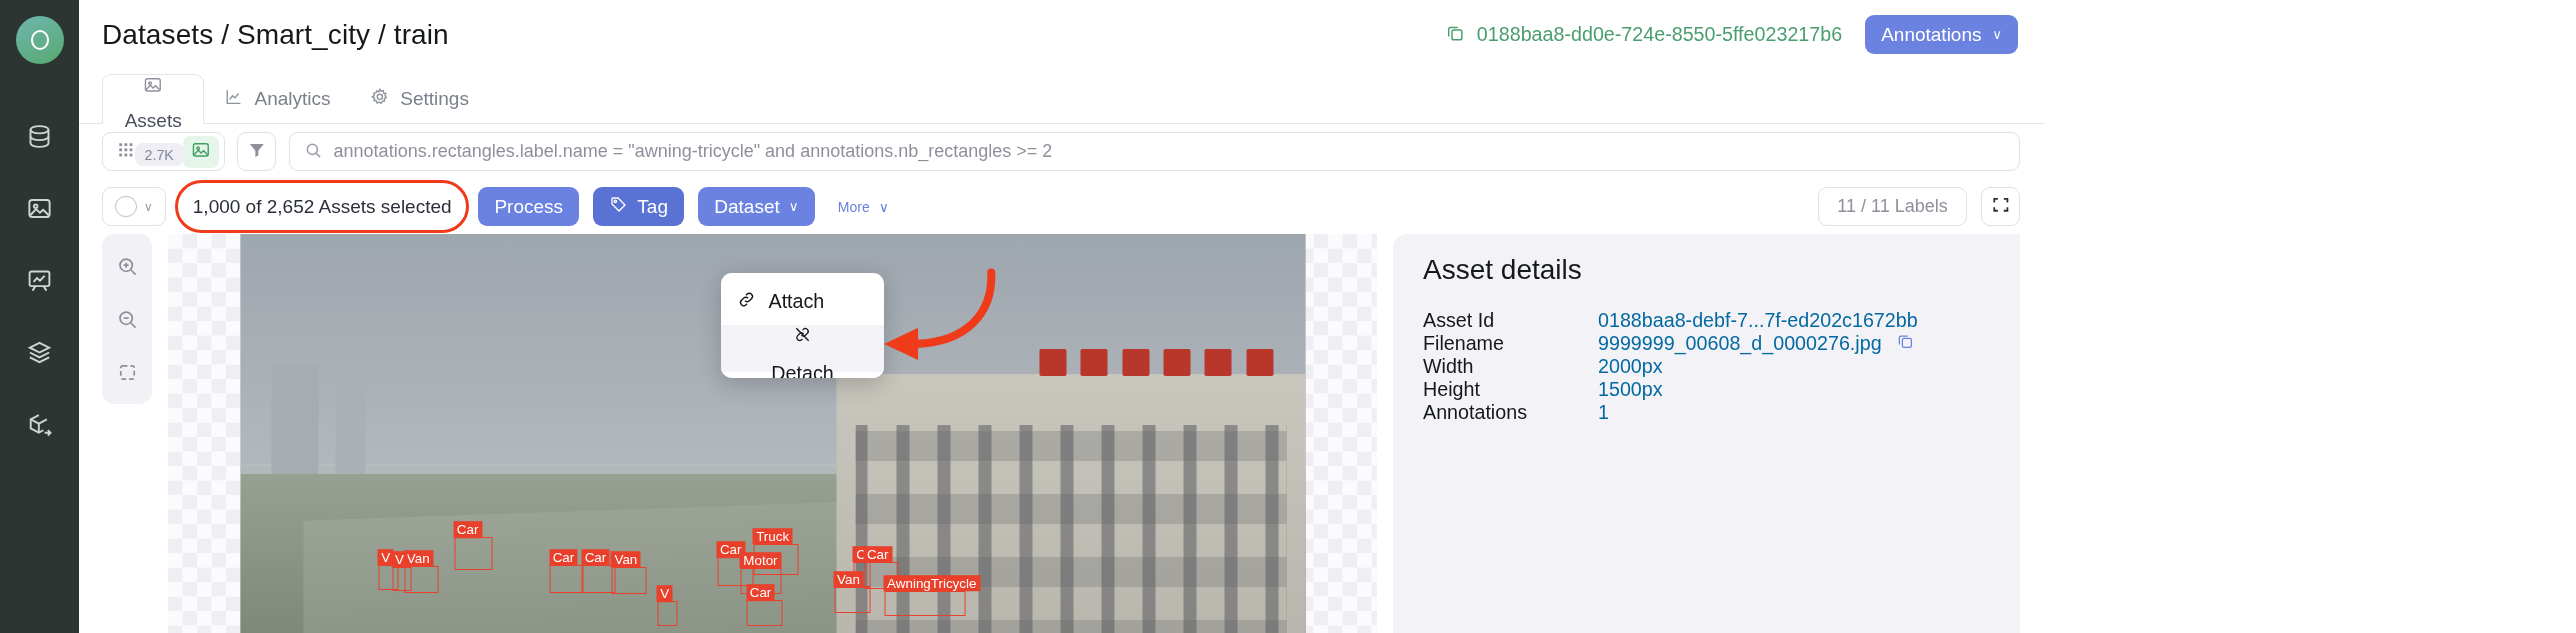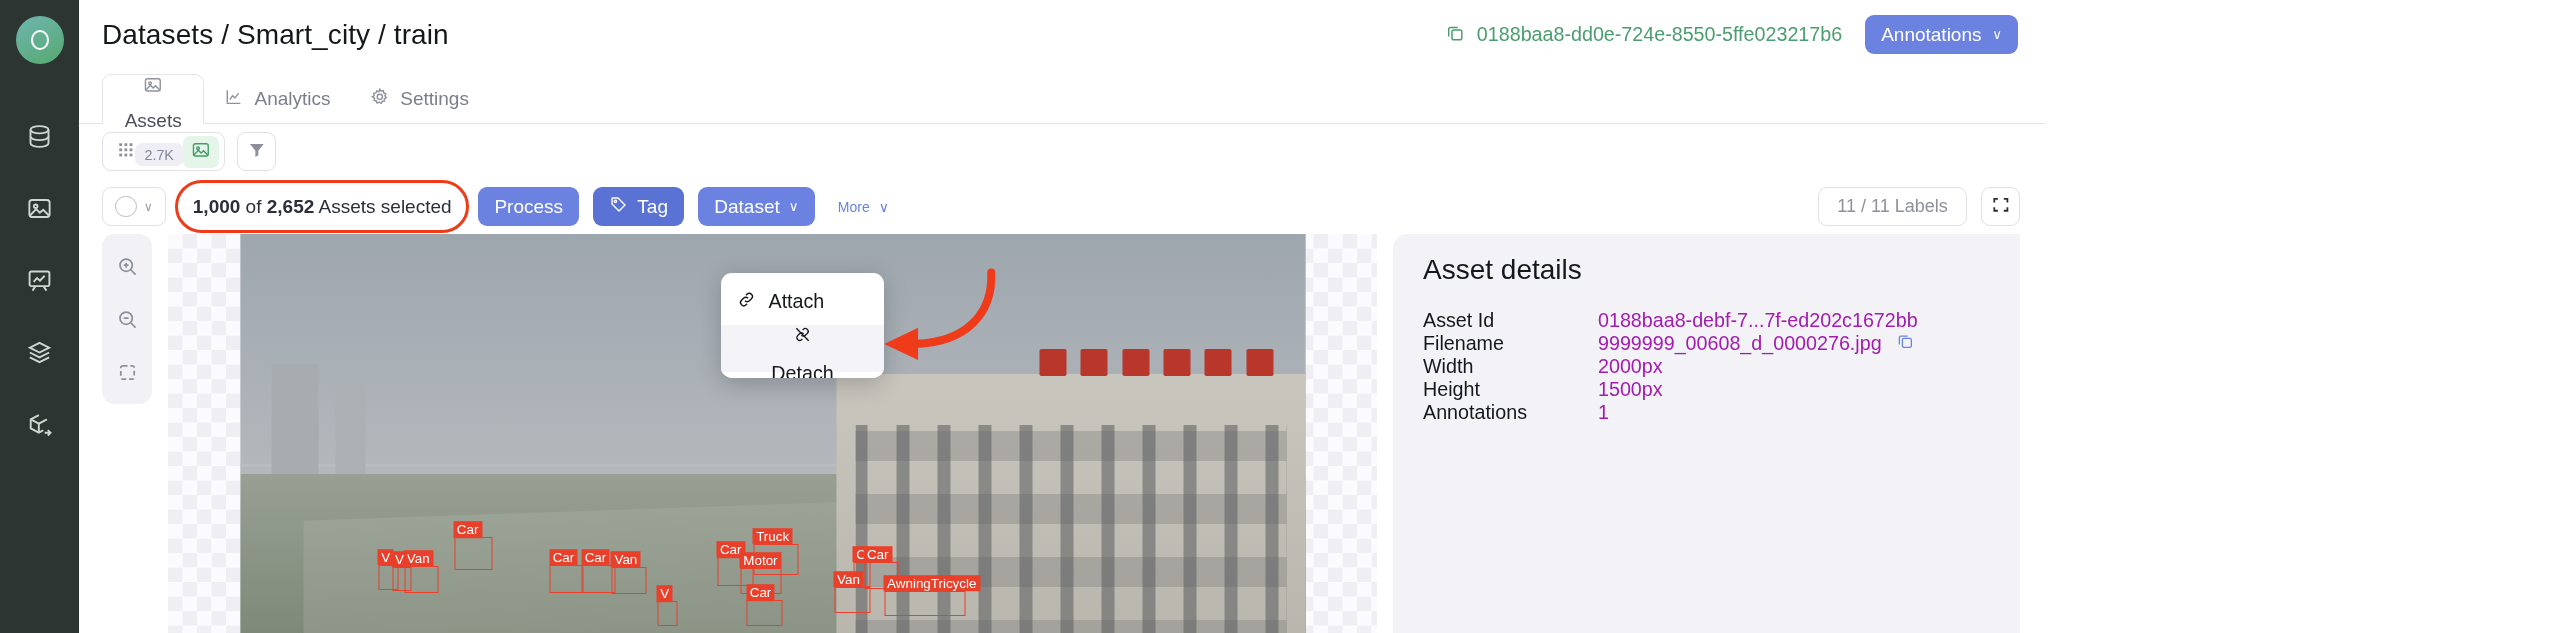--- a/index.html
+++ b/index.html
@@ -118,21 +118,21 @@
   .sel-check {
     height:39px; width: 64px; border:0.9px solid #e0e0e6; border-radius:9px;
     display:flex; align-items:center; justify-content:center; gap:7.2px; cursor:pointer; background:#fff;
   }
   .sel-check .circ { width:21.5px; height:21.5px; border-radius:50%; border:1.4px solid #b9bcc4; }
   .sel-check .chev { color:#9a9da7; font-size:12.5px; }
   .sel-count {
     position: relative;
     font-size:19px; color:#2b2f39; padding: 7.2px 12.5px; white-space:nowrap;
   }
-  .sel-count b { font-weight: 700; }
+  .sel-count b { font-weight: 400; }
   .sel-ring {
     position:absolute; left:-5.4px; top:-8px; right:-5.4px; bottom:-8px;
     border: 3.6px solid #ef3b19; border-radius: 30px; pointer-events:none;
   }
   .btn {
     height:39px; border-radius:9px; border:none; cursor:pointer;
     display:flex; align-items:center; gap:9px; padding: 0 16px;
     font-size:19px; color:#fff; background:#6b82e0;
   }
   .btn.dark { background:#5a72d4; }
@@ -225,21 +225,21 @@
   .btn-solid {
     height:41px; border:none; background:#6b82e0; color:#fff;
     border-radius:9px; padding: 0 18px; display:flex; align-items:center; gap:10.7px;
     font-size:19px; cursor:pointer;
   }
   .btn-solid .x { font-size:19.7px; line-height:1; }
   .rp-title { font-size:28px; color:#14181a; margin-bottom: 23px; }
   .rp-rows { display:flex; flex-direction:column; gap: 0; }
   .rp-row { display:flex; align-items:center; }
   .rp-key { width: 175px; flex:0 0 175px; font-size:19.7px; color:#14181a; }
-  .rp-val { font-size:19.7px; color:#a21caf; display:flex; align-items:center; gap:14.3px; }
+  .rp-val { font-size:19.7px; color:#0369a1; display:flex; align-items:center; gap:14.3px; }
   .rp-val svg { width:18px; height:18px; stroke:#6b82e0; fill:none; stroke-width:1.7; }
 
   
   .menu {
     position:absolute; left: 721px; top: 273px; width: 163px;
     background:#fff; border-radius: 10.7px;
     box-shadow: 0 5.4px 23px rgba(20,24,26,.22); overflow:hidden; z-index: 40;
     padding: 5.4px 0;
   }
   .menu-item {
@@ -398,20 +398,29 @@
       </div>
 
       <div class="icon-btn">
         <span>
           <svg viewBox="0 0 24 24" style="stroke:none;fill:#8d909b">
               <path d="M3.6 5h16.8l-6.6 8v5.6l-3.6 2.2V13z"></path>
             </svg>
         </span>
       </div>
 
+      <div class="searchbox">
+        <span>
+          <svg viewBox="0 0 24 24">
+              <circle cx="10.6" cy="10.6" r="6.4"></circle>
+              <path d="M15.4 15.4L20.4 20.4"></path>
+            </svg>
+        </span>
+        <span class="q">annotations.rectangles.label.name = "awning-tricycle" and annotations.nb_rectangles &gt;= 2</span>
+      </div>
     </div>
 
     <div class="selrow">
       <div class="sel-check">
         <span class="circ"></span>
         <span class="chev">∨</span>
       </div>
 
       <div class="sel-count">
         <span class="sel-ring"></span>

